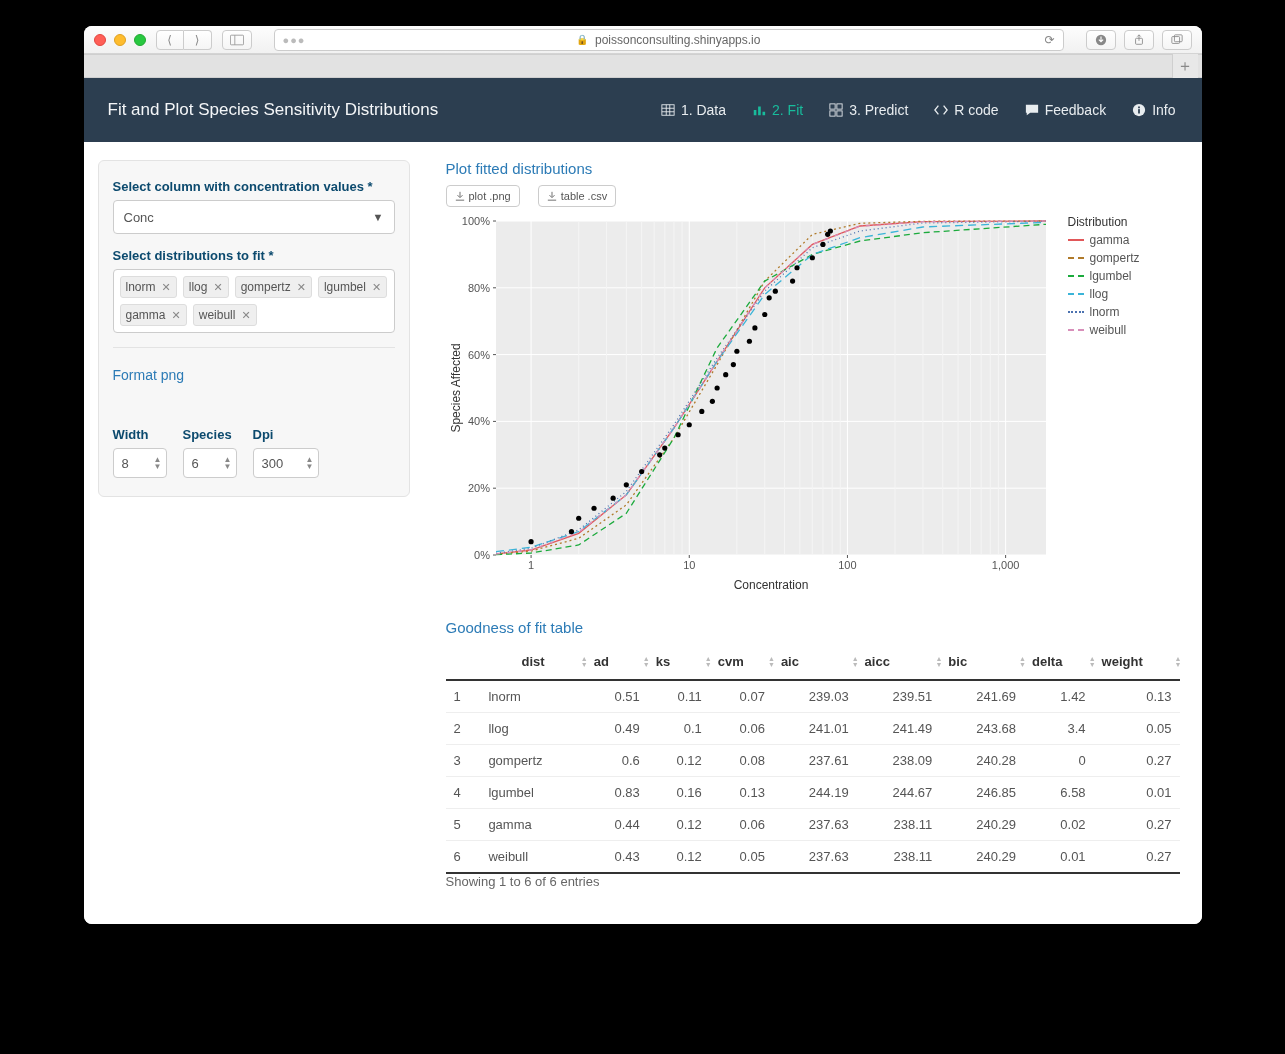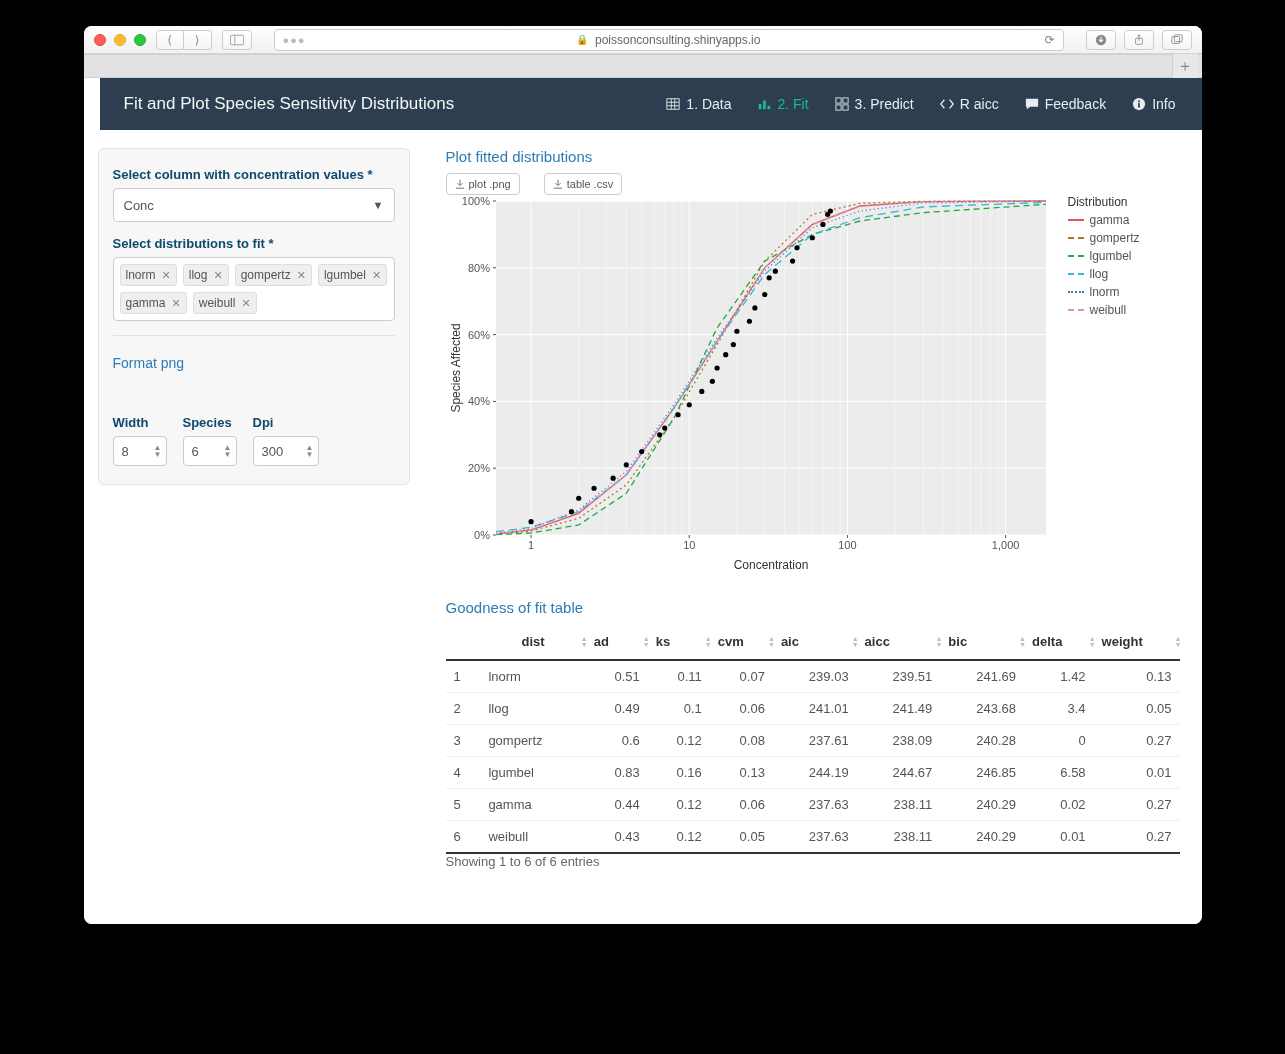--- a/index.html
+++ b/index.html
@@ -23,21 +23,21 @@
   .urlbar { flex:1; margin:0 12px; height:22px; border:1px solid #ccc; border-radius:4px; background:#fff; display:flex; align-items:center; justify-content:center; color:#666; font-size:12px; gap:6px; position:relative; }
   .urlbar .lock { font-size:10px; }
   .urlbar .reload { position:absolute; right:8px; color:#888; }
   .urlbar .reader { position:absolute; left:8px; color:#bbb; font-size:11px; letter-spacing:1px; }
   .tb-right { display:flex; gap:8px; }
   .tb-right .tb-btn { width:30px; }
   .tabstrip-plus { height:24px; background:#e2e2e2; border-top:1px solid #cfcfcf; border-bottom:1px solid #cfcfcf; display:flex; justify-content:flex-end; align-items:center; padding-right:4px; }
   .tabstrip-plus .plus { width:26px; height:24px; display:flex; align-items:center; justify-content:center; color:#888; border-left:1px solid #cfcfcf; background:#e8e8e8; }
 
   
-  .navbar { height:52px; background:#2C3E50; color:#fff; display:flex; align-items:center; padding:16px 24px; justify-content:space-between;margin-left:16px; }
+  .navbar { height:64px; background:#2C3E50; color:#fff; display:flex; align-items:center; padding:16px 24px; justify-content:space-between; }
   .brand { font-size:17px; font-weight:400; color:#f4f6f8; }
   .navlinks { display:flex; gap:22px; align-items:center; height:100%; }
   .navlinks a { color:#e8ecef; text-decoration:none; font-size:14px; display:flex; align-items:center; gap:6px; height:100%; padding:0 2px; }
   .navlinks a.active { color:#18BC9C; }
   .nav-icon { width:14px; height:14px; fill:currentColor; }
 
   
   .app-body { display:flex; height:calc(100% - 28px - 24px - 52px); background:#fff; }
   .side-col { width:340px; padding:18px 14px; }
   .main-col { flex:1; padding:18px 22px; overflow:auto; }
@@ -51,21 +51,21 @@
   hr.sep { border:none; border-top:1px solid #e3e3e3; margin:14px 0 10px; }
   .section-head { color:#2C7BB6; font-size:14px; margin:19px 0 10px; }
   .png-row { display:flex; gap:16px;margin-top:40px; }
   .num { width:54px; }
   .num .spin { display:flex; align-items:center; border:1px solid #ccc; border-radius:4px; background:#fff; height:30px; padding:0 4px 0 8px; justify-content:space-between; color:#555; font-size:13px; width:54px; }
   .num.big .spin { width:66px; }
   .spin .steppers { display:flex; flex-direction:column; line-height:7px; font-size:8px; color:#888; }
 
   
   .main-head { color:#2C7BB6; font-size:15px; margin:0 0 8px; }
-  .dl-row { display:flex; gap:24px; }
+  .dl-row { display:flex; gap:18px; margin-bottom:8px; }
   .btn-sm { border:1px solid #ccc; background:#fff; border-radius:4px; font-size:11px; color:#555; padding:4px 8px; display:flex; gap:4px; align-items:center; }
   .btn-sm svg { width:10px; height:10px; fill:#555; }
 
   
   .chart-wrap { display:flex; align-items:flex-start; gap:12px; }
   .chart-area { position:relative; }
   .legend-title { font-size:12px; color:#333; margin-bottom:4px; }
   .legend-row { display:flex; align-items:center; gap:6px; font-size:12px; color:#555; margin:4px 0; }
   .legend-row .swatch { width:16px; height:0; border-top-width:2px; border-top-style:solid; }
 
@@ -158,21 +158,21 @@
               <rect x="9" y="1" width="6" height="6" fill="none" stroke="currentColor"></rect>
               <rect x="1" y="9" width="6" height="6" fill="none" stroke="currentColor"></rect>
               <rect x="9" y="9" width="6" height="6" fill="none" stroke="currentColor"></rect>
             </svg>
             <span>3. Predict</span>
           </a>
         <a>
             <svg class="nav-icon" viewBox="0 0 16 16">
               <path d="M5 3L1 8l4 5M11 3l4 5-4 5" fill="none" stroke="currentColor" stroke-width="1.5"></path>
             </svg>
-            <span>R aicc</span>
+            <span>R code</span>
           </a>
         <a>
             <svg class="nav-icon" viewBox="0 0 16 16">
               <path d="M1 2h14v9H6l-4 3v-3H1z" fill="currentColor"></path>
             </svg>
             <span>Feedback</span>
           </a>
         <a>
             <svg class="nav-icon" viewBox="0 0 16 16">
               <circle cx="8" cy="8" r="7" fill="currentColor"></circle>

